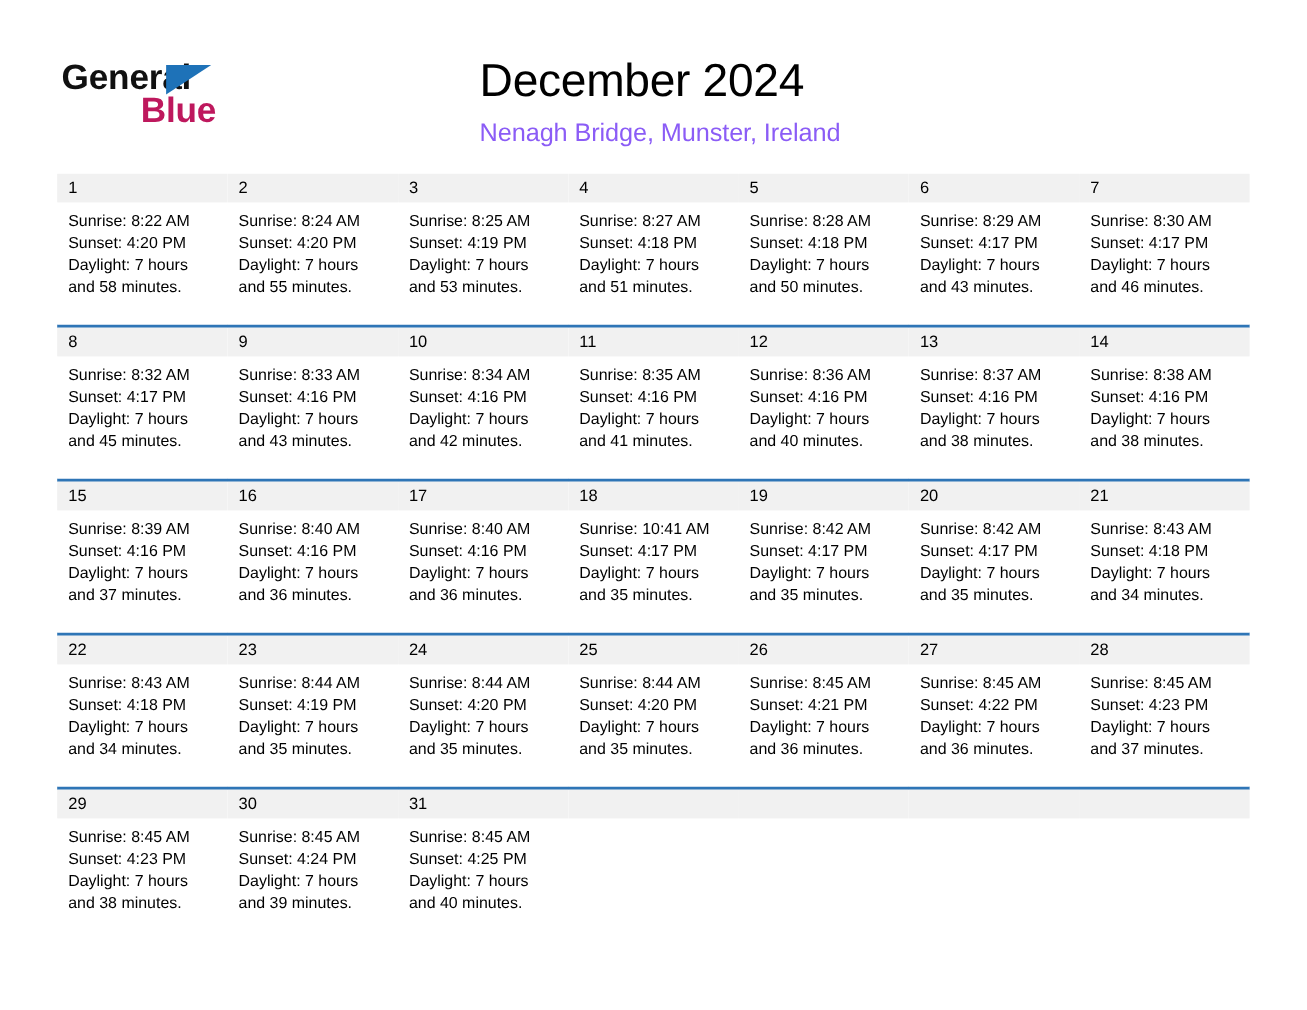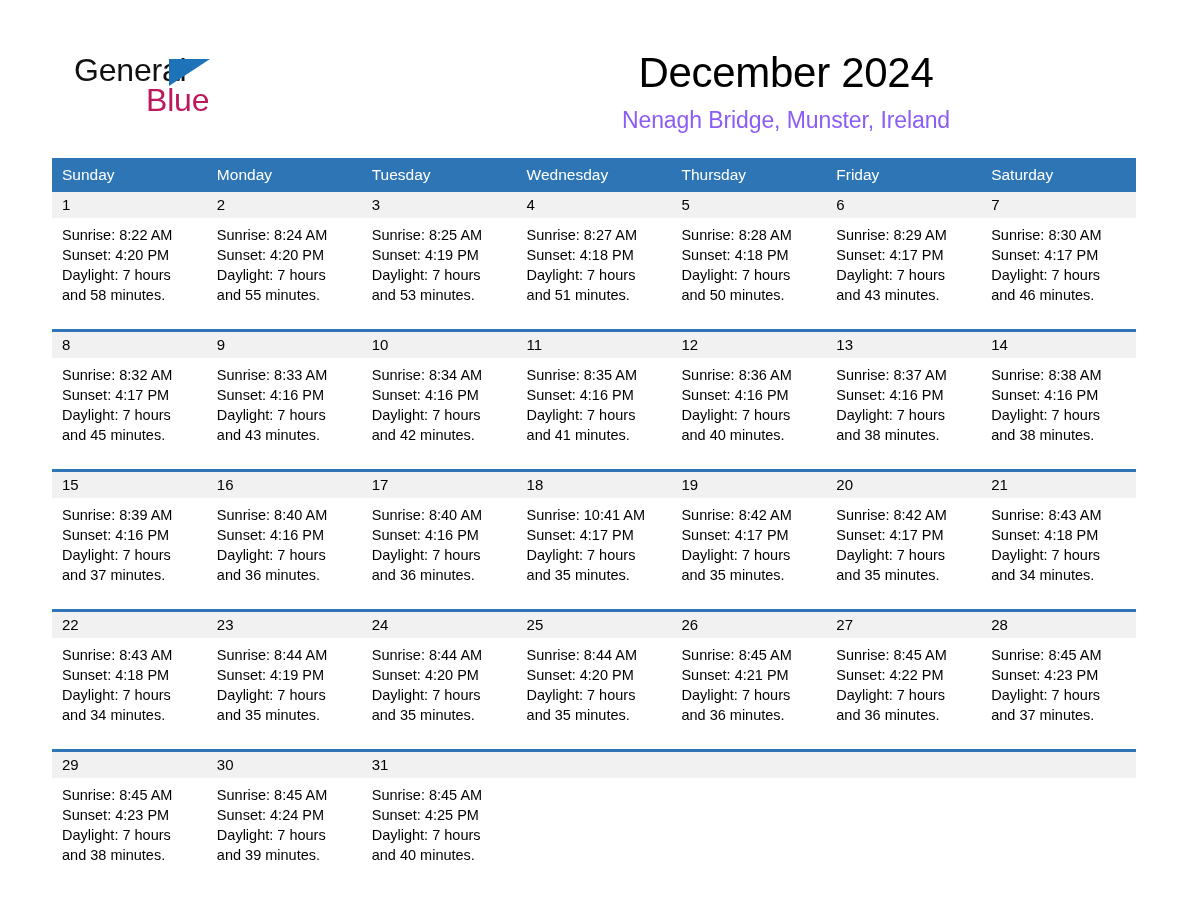--- a/index.html
+++ b/index.html
@@ -26,24 +26,25 @@
   
   .header {
     position: relative;
     height: 110px;
     padding: 0 52px;
     box-sizing: border-box;
   }
 
   .logo {
     position: absolute;
-    left: 74px;
+    left: 56px;
     top: 52px;
     width: 260px;
     height: 70px;
+    font-weight: bold;
   }
   .logo-general {
     position: absolute;
     left: 0;
     top: 0;
     font-size: 32px;
     line-height: 36px;
     letter-spacing: -0.2px;
     color: #111111;
     font-family: "Liberation Sans", sans-serif;
@@ -65,21 +66,21 @@
     line-height: 36px;
     letter-spacing: -0.2px;
     color: #be185d;
     font-family: "Liberation Sans", sans-serif;
   }
 
   .title-block {
     position: absolute;
     right: 52px;
     top: 48px;
-    text-align: center;
+    text-align: left;
     width: 700px;
   }
   .month-title {
     font-size: 42px;
     line-height: 50px;
     font-weight: normal;
     color: #000000;
     margin: 0;
     letter-spacing: -0.3px;
   }
@@ -170,29 +171,20 @@
 
     <div class="title-block">
       <h1 class="month-title">December 2024</h1>
       <div class="location">Nenagh Bridge, Munster, Ireland</div>
     </div>
 
   </div>
 
   <div class="calendar">
 
-    <div class="weekday-row">
-      <div class="weekday-cell">Sunday</div>
-      <div class="weekday-cell">Monday</div>
-      <div class="weekday-cell">Tuesday</div>
-      <div class="weekday-cell">Wednesday</div>
-      <div class="weekday-cell">Thursday</div>
-      <div class="weekday-cell">Friday</div>
-      <div class="weekday-cell">Saturday</div>
-    </div>
 
     <div class="week-row first">
       <div class="day-cell">
         <div class="day-number-band">1</div>
         <div class="day-body">
           <div class="day-line">Sunrise: 8:22 AM</div>
           <div class="day-line">Sunset: 4:20 PM</div>
           <div class="day-line">Daylight: 7 hours</div>
           <div class="day-line">and 58 minutes.</div>
         </div>

